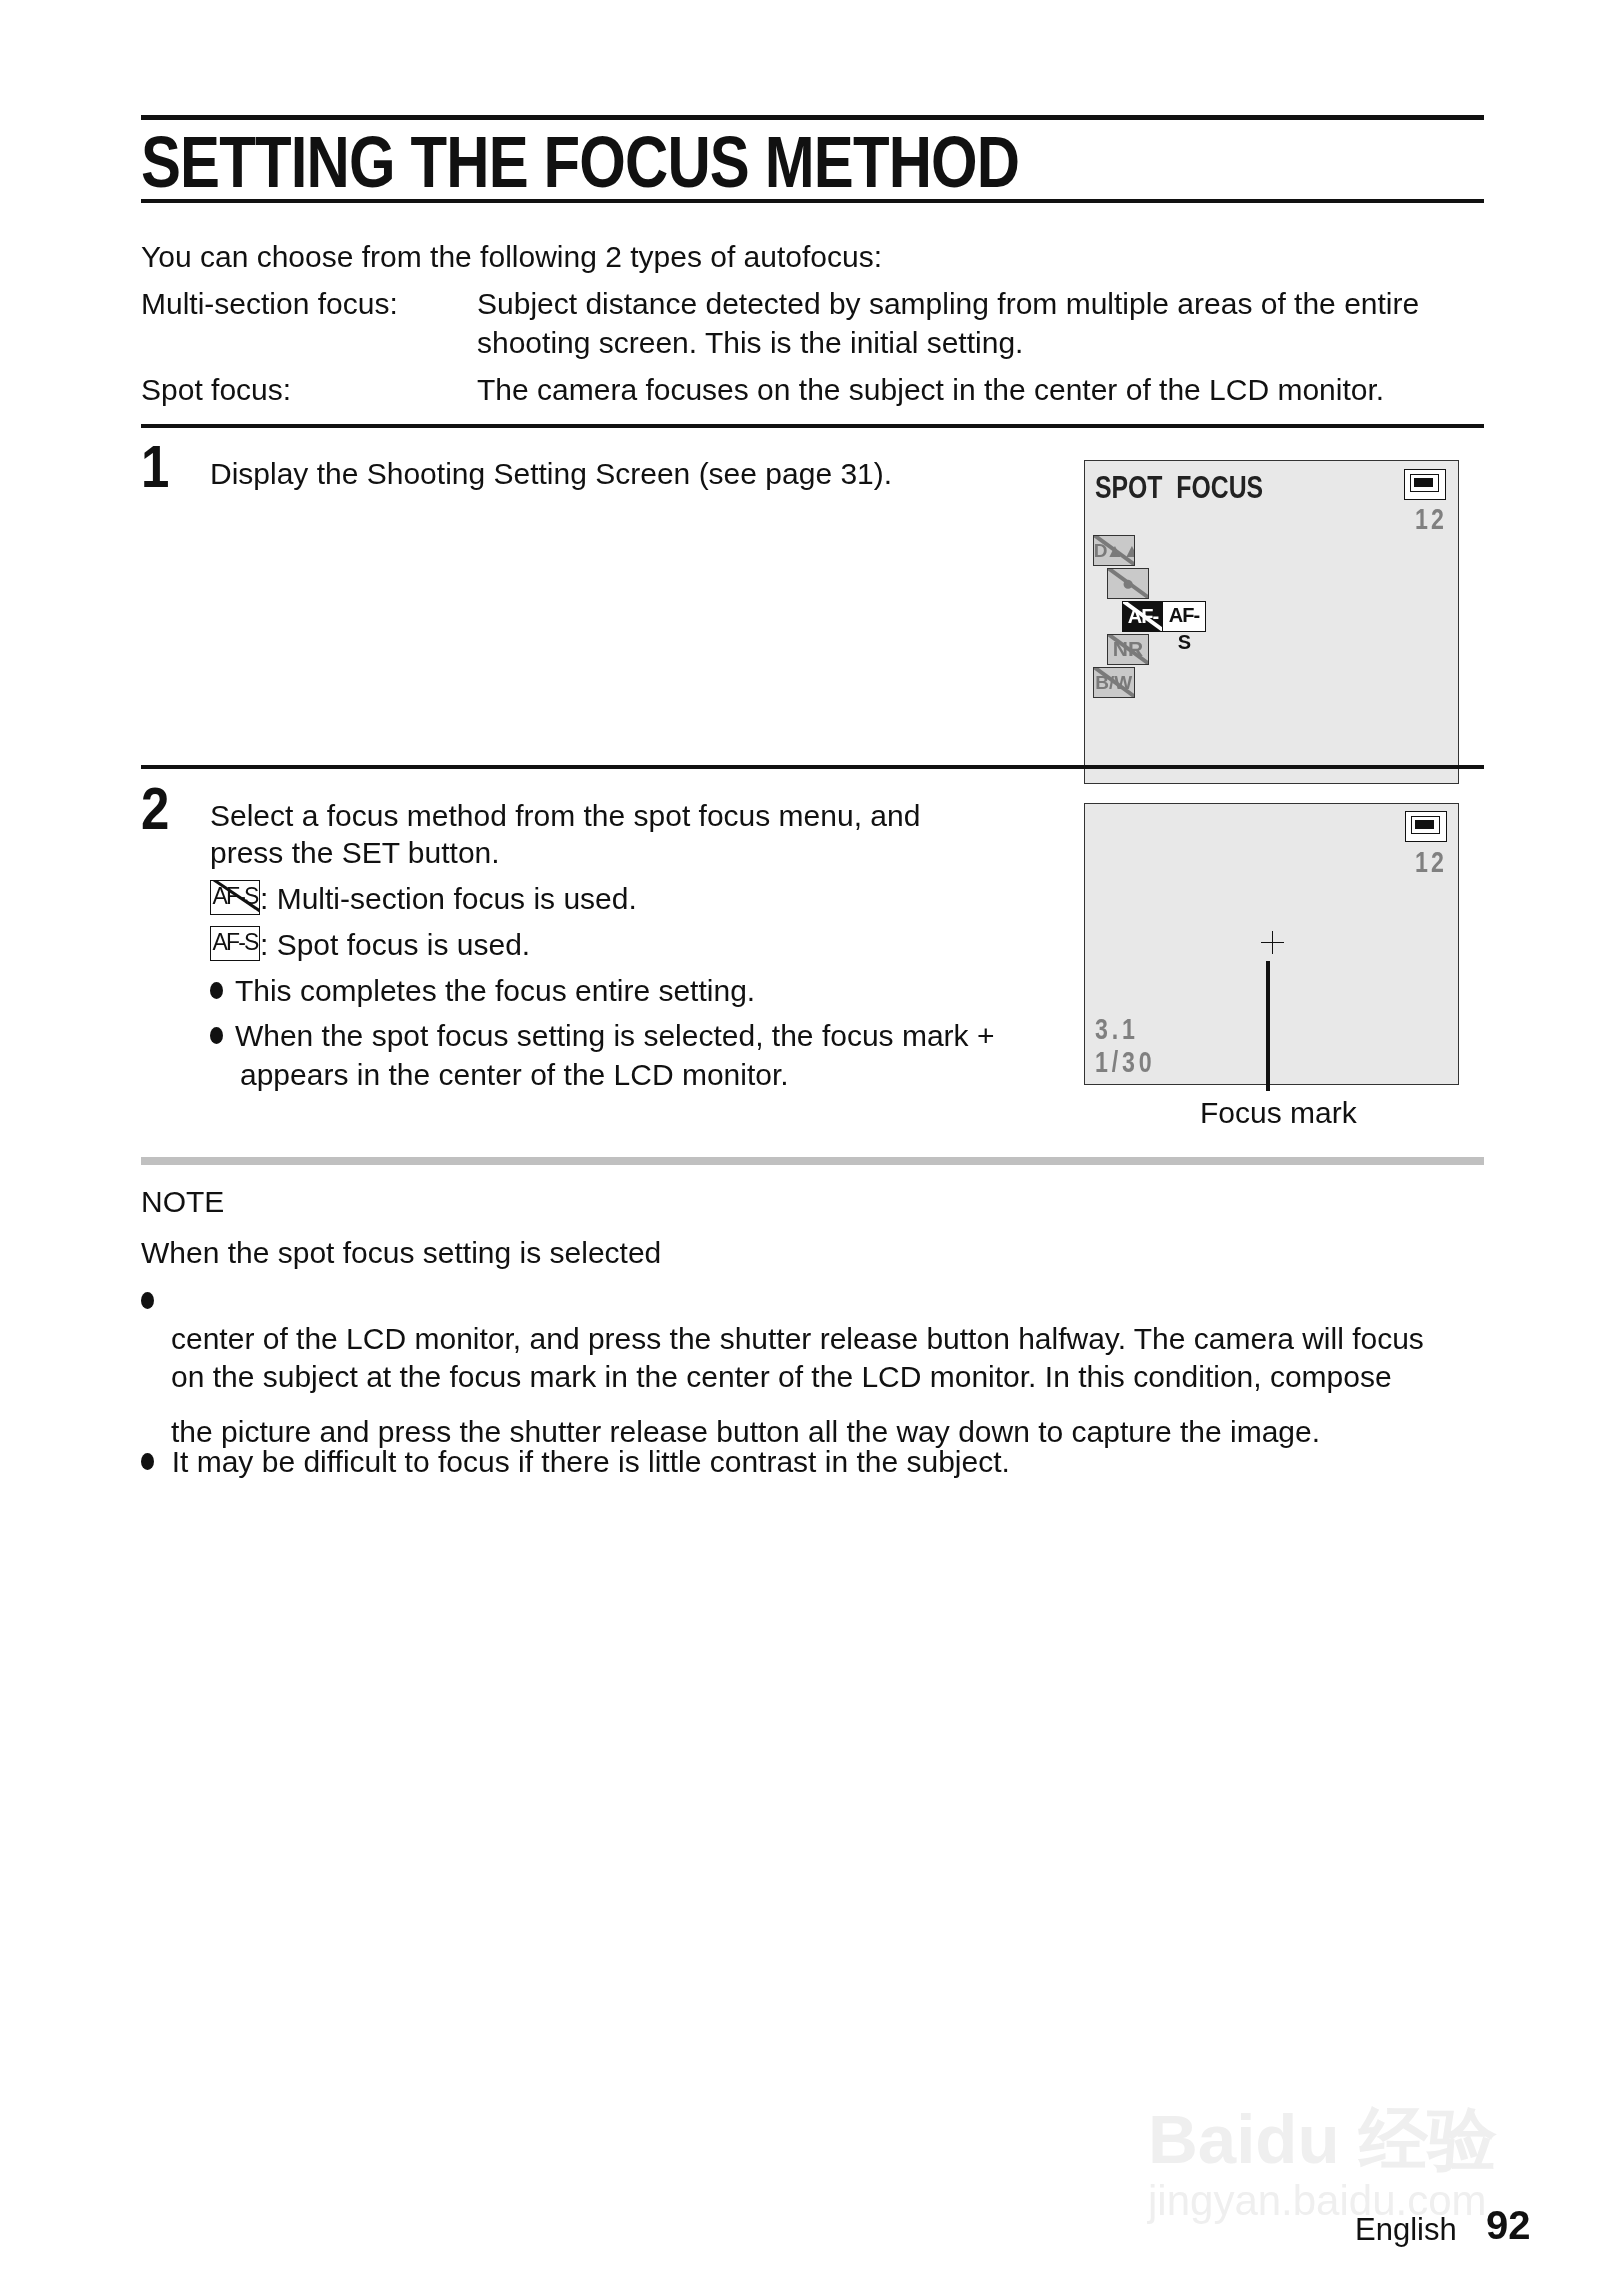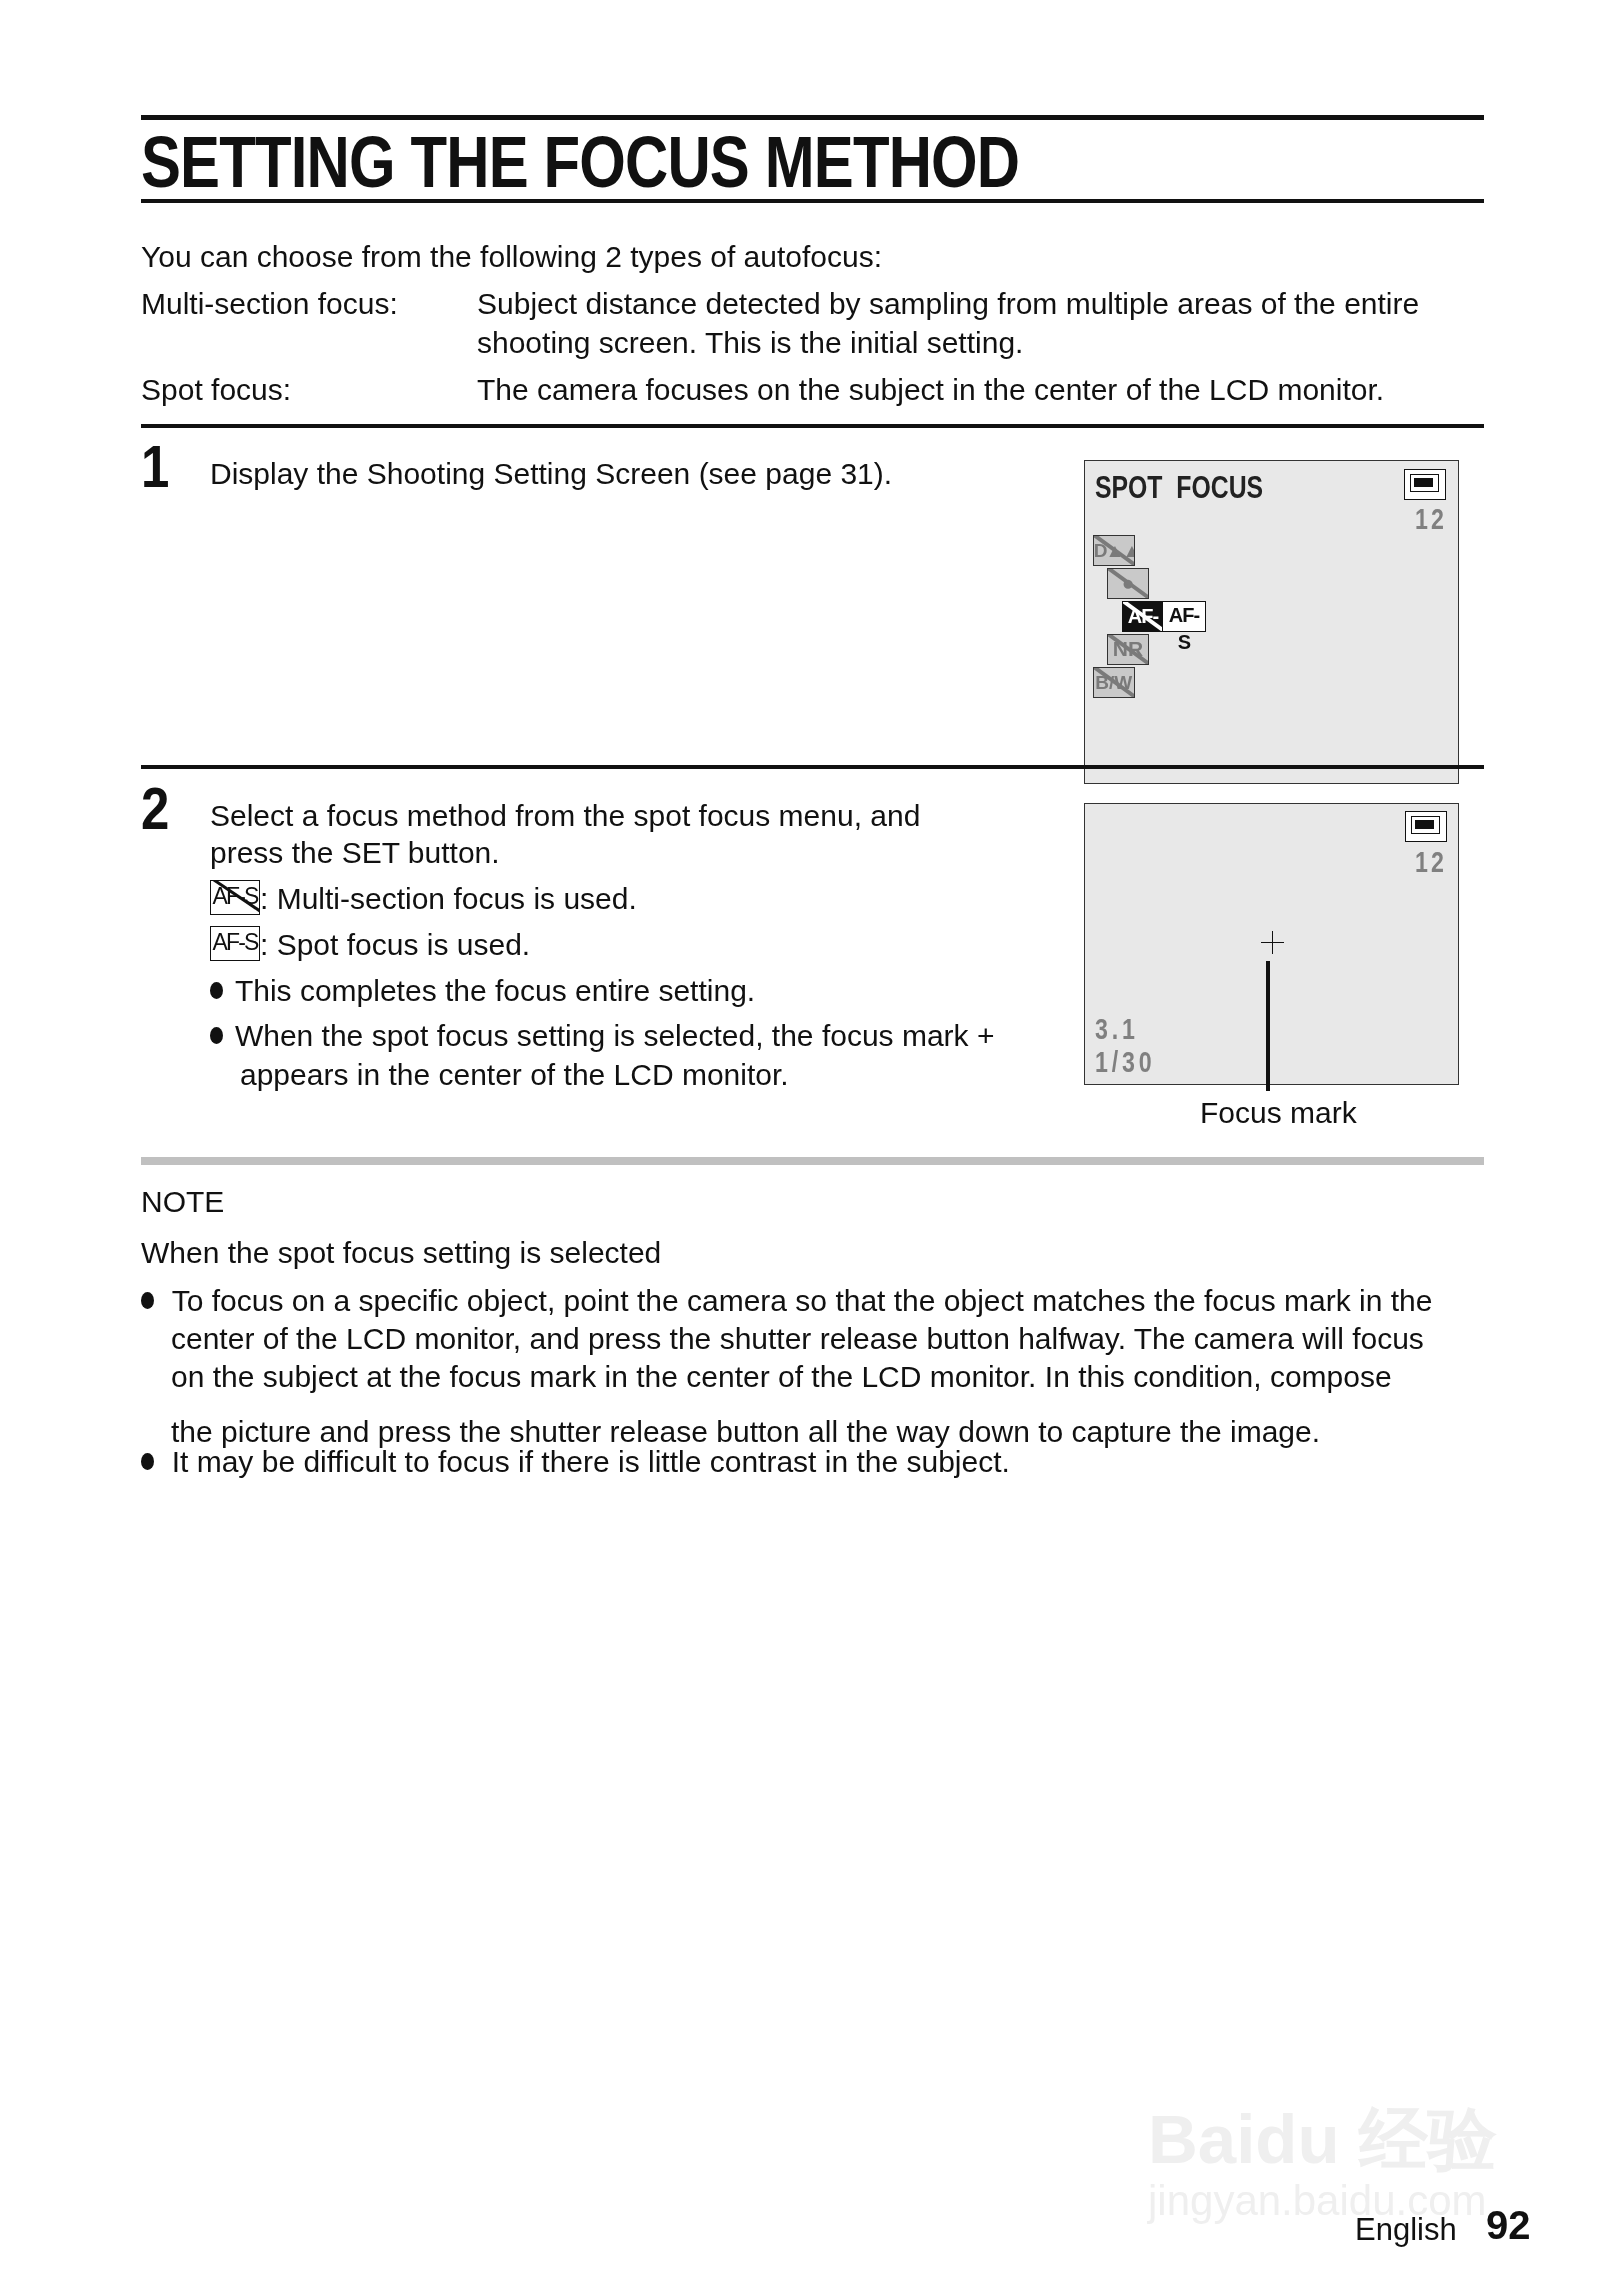--- a/index.html
+++ b/index.html
@@ -111,21 +111,21 @@
   <div class="abs lcd-font" style="left:9.6px;top:242px;font-size:29px;color:#808080;letter-spacing:4.8px;">1/30</div>
 </div>
 <div class="abs" style="left:1266px;top:961px;width:3.8px;height:130px;background:#111;"></div>
 <div class="abs body-text" style="left:1200px;top:1094px;font-size:30px;">Focus mark</div>
 
 <div class="gray-rule" style="top:1157px;"></div>
 <div class="abs step-text" style="left:141px;top:1183px;">NOTE</div>
 <div class="abs step-text" style="left:141px;top:1234px;">When the spot focus setting is selected</div>
 
 <div class="abs body-text" style="left:141px;top:1282px;">
-  <span class="bullet" style="margin-right:17.3px;"></span><span>To focus on a specific object, point the camera so that the object matches the focus mark in the</span>
+  <span class="bullet" style="margin-right:17.3px;"></span>
 </div>
 <div class="abs body-text" style="left:171px;top:1320px;">center of the LCD monitor, and press the shutter release button halfway. The camera will focus</div>
 <div class="abs body-text" style="left:171px;top:1358px;">on the subject at the focus mark in the center of the LCD monitor. In this condition, compose</div>
 <div class="abs body-text" style="left:171px;top:1369px;margin-top:44px;">the picture and press the shutter release button all the way down to capture the image.</div>
 <div class="abs body-text" style="left:141px;top:1443px;">
   <span class="bullet" style="margin-right:17.3px;"></span><span>It may be difficult to focus if there is little contrast in the subject.</span>
 </div>
 
 <div class="abs watermark" style="left:1148px;top:2094px;font-size:69px;">Baidu 经验</div>
 <div class="abs watermark" style="left:1148px;top:2177px;font-size:42px;font-weight:normal;">jingyan.baidu.com</div>

